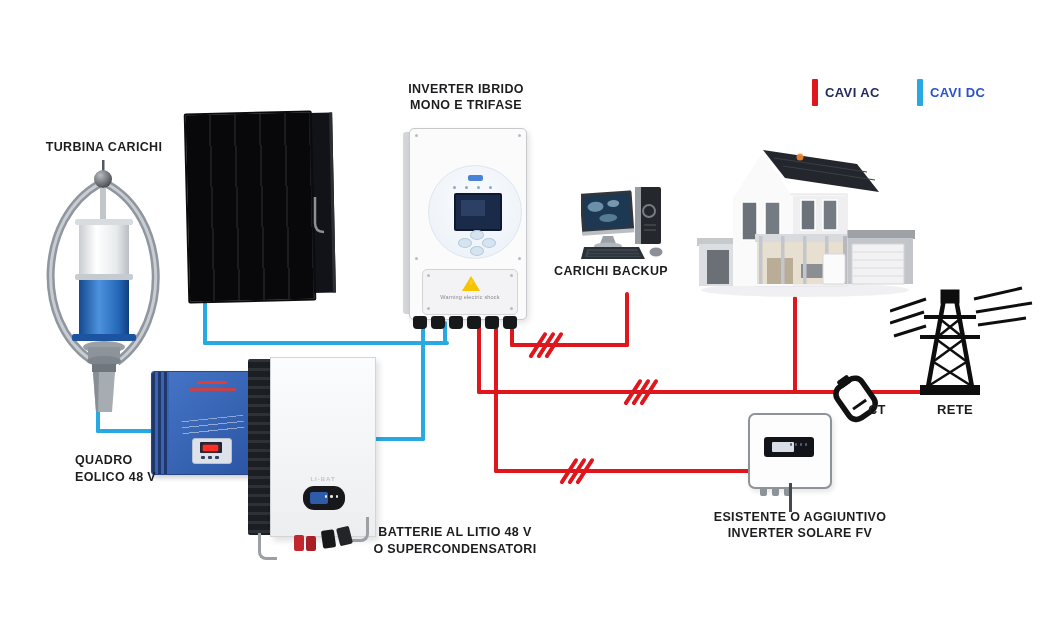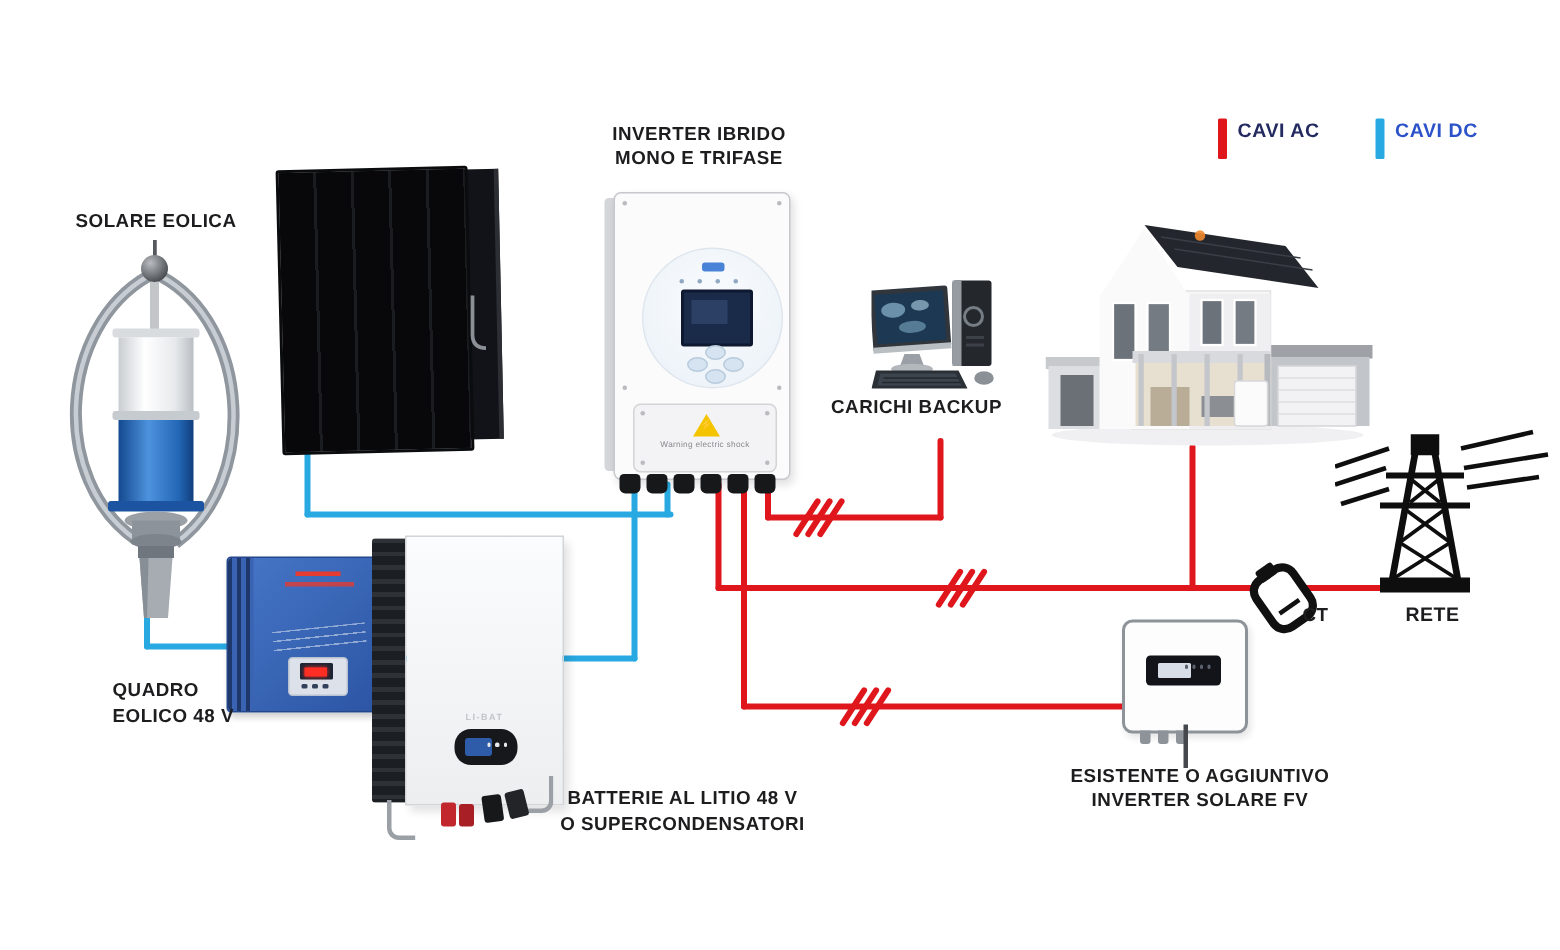--- a/index.html
+++ b/index.html
@@ -15,21 +15,21 @@
   #lbl-pv{left:163px;top:91px;width:180px;}
   #lbl-turbine{left:24px;top:139px;width:160px;}
   #lbl-hybrid{left:386px;top:81px;width:160px;}
   #lbl-backup{left:531px;top:263px;width:160px;}
   #lbl-quadro{left:75px;top:452px;width:120px;line-height:17px;}
   #lbl-battery{left:355px;top:524px;width:200px;line-height:17px;}
   #lbl-solar-inv{left:700px;top:509px;width:200px;line-height:16px;}
   #lbl-ct{left:860px;top:402px;width:34px;}
   #lbl-rete{left:926px;top:402px;width:58px;font-size:13px;}
   
-  .legend-item{position:absolute;z-index:4;display:flex;align-items:flex-start;gap:7px;}
+  .legend-item{position:absolute;z-index:4;display:flex;align-items:center;gap:7px;}
   #legend-ac{left:812px;top:79px;}
   #legend-dc{left:917px;top:79px;}
   .legend-bar{width:6px;height:27px;border-radius:1px;}
   .legend-txt{font-weight:800;font-size:13px;letter-spacing:.4px;}
   #legend-ac .legend-txt{color:#232a60;}
   #legend-dc .legend-txt{color:#2b52c8;}
   
   .cable{position:absolute;z-index:1;border-radius:2px;}
   .cable.dc{background:var(--dc);}
   .cable.ac{background:var(--ac);}
@@ -411,21 +411,21 @@
       <line x1="0" y1="26" x2="36" y2="14" stroke-width="3"></line>
       <line x1="0" y1="38" x2="34" y2="27" stroke-width="3"></line>
       <line x1="4" y1="51" x2="36" y2="41" stroke-width="3"></line>
       <line x1="84" y1="14" x2="132" y2="3" stroke-width="3"></line>
       <line x1="86" y1="27" x2="142" y2="18" stroke-width="3"></line>
       <line x1="88" y1="40" x2="136" y2="33" stroke-width="3"></line>
     </g>
     <rect x="30" y="100" width="60" height="10" fill="#0e0e0e"></rect>
   </svg>
 
-  <div class="lbl" id="lbl-turbine">SOLARE EOLICA</div>
+  <div class="lbl" id="lbl-turbine">TURBINA CARICHI</div>
   <div class="lbl" id="lbl-hybrid">
     <div>INVERTER IBRIDO</div>
     <div>MONO E TRIFASE</div>
   </div>
   <div class="lbl" id="lbl-backup">CARICHI BACKUP</div>
   <div class="lbl left" id="lbl-quadro">
     <div>QUADRO</div>
     <div>EOLICO 48 V</div>
   </div>
   <div class="lbl" id="lbl-battery">

